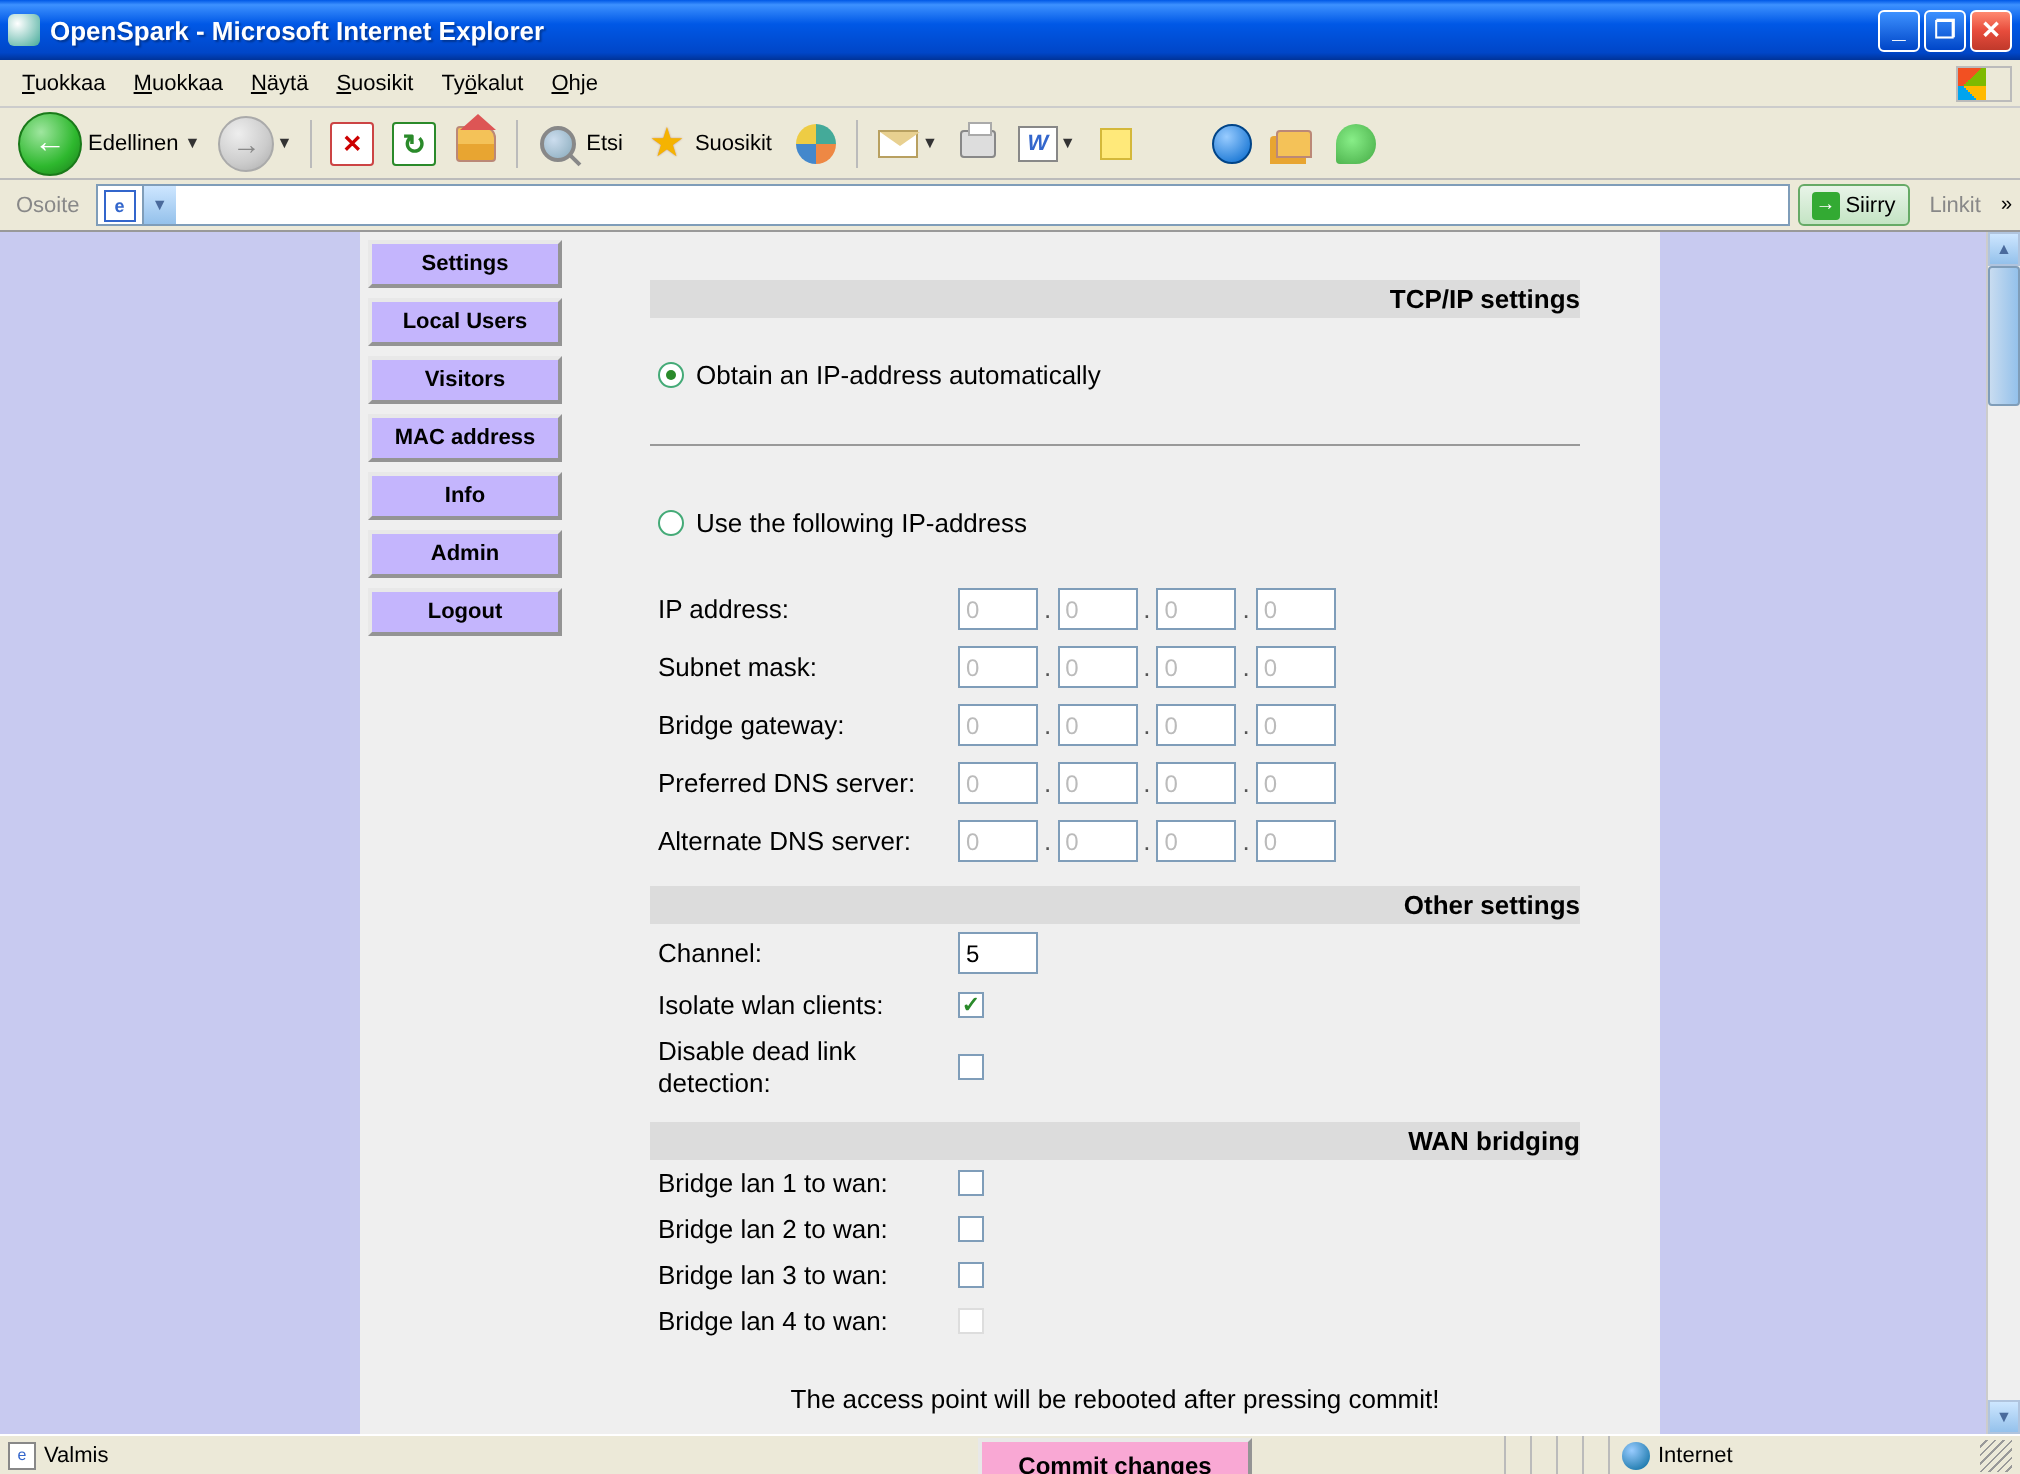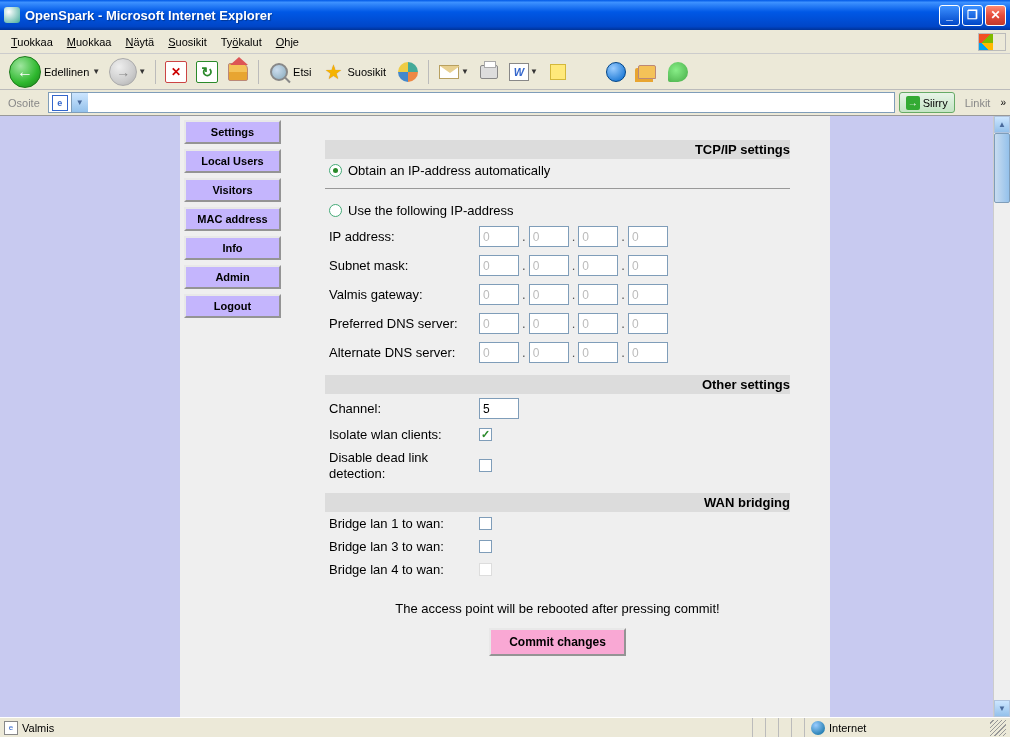--- a/index.html
+++ b/index.html
@@ -66,21 +66,21 @@
 .scroll-arrow { height: 17px; background: linear-gradient(#cde6ff,#94c1eb); border: 1px solid #b0c4de; display: flex; align-items: center; justify-content: center; font-size: 8px; color: #4a6a9c; }
 .scroll-thumb { height: 70px; margin: 0; background: linear-gradient(to right, #c8dcf0, #94c1eb); border: 1px solid #7f9db9; border-radius: 2px; }
 
 .page { margin: 0 auto; width: 650px; background: #efefef; display: flex; min-height: 100%; }
 .sidebar { width: 105px; padding: 4px; }
 .sidebtn { display: block; width: 97px; height: 24px; margin-bottom: 5px; background: #c4b5fd; border: 2px outset #e8e8e8; font-family: Verdana, Arial, sans-serif; font-size: 11px; font-weight: bold; text-align: center; line-height: 20px; cursor: pointer; }
 
 .main { flex: 1; padding: 16px 40px; font-family: Arial, sans-serif; font-size: 13px; color: #000; }
 .section-head { background: #dcdcdc; font-weight: bold; text-align: right; padding: 2px 0; margin-top: 8px; font-size: 13px; }
 .hr { border: 0; border-top: 1px solid #999; margin: 6px 0 10px; }
-.radio-row { display: flex; align-items: center; gap: 6px; padding: 4px 4px; }
+.radio-row { display: flex; align-items: center; gap: 6px; padding: 21px 4px; }
 .radio { width: 13px; height: 13px; border-radius: 50%; border: 1px solid #4a7; background: #fff; position: relative; display: inline-block; }
 .radio.checked::after { content: ''; position: absolute; inset: 3px; border-radius: 50%; background: #2a8a2a; }
 .form-row { display: flex; align-items: center; padding: 4px 4px; }
 .form-label { width: 150px; }
 .ip-input { width: 40px; height: 21px; border: 1px solid #7f9db9; background: #fff; text-align: left; padding: 0 3px; font-size: 12px; color: #bbb; margin-right: 0; }
 .ip-group input:not(:first-child) { }
 .dot { padding: 0 3px; color: #555; }
 .ch-input { width: 40px; height: 21px; border: 1px solid #7f9db9; background: #fff; padding: 0 3px; font-size: 12px; }
 .cb { width: 13px; height: 13px; border: 1px solid #7f9db9; background: #fff; display: inline-flex; align-items: center; justify-content: center; font-size: 11px; color: #2a8a2a; font-weight: bold; }
 .note { text-align: center; margin: 20px 10px 12px; font-size: 13px; }
@@ -236,21 +236,21 @@
             <input class="ip-input" value="0" style="color: rgb(187, 187, 187);"><span class="dot">.</span><input class="ip-input" value="0" style="color: rgb(187, 187, 187);"><span class="dot">.</span><input class="ip-input" value="0" style="color: rgb(187, 187, 187);"><span class="dot">.</span><input class="ip-input" value="0" style="color: rgb(187, 187, 187);">
           </span>
         </div>
         <div class="form-row">
             <span class="form-label">Subnet mask:</span>
           <span class="ip-group">
             <input class="ip-input" value="0" style="color: rgb(187, 187, 187);"><span class="dot">.</span><input class="ip-input" value="0" style="color: rgb(187, 187, 187);"><span class="dot">.</span><input class="ip-input" value="0" style="color: rgb(187, 187, 187);"><span class="dot">.</span><input class="ip-input" value="0" style="color: rgb(187, 187, 187);">
           </span>
         </div>
         <div class="form-row">
-            <span class="form-label">Valmis gateway:</span>
+            <span class="form-label">Bridge gateway:</span>
           <span class="ip-group">
             <input class="ip-input" value="0" style="color: rgb(187, 187, 187);"><span class="dot">.</span><input class="ip-input" value="0" style="color: rgb(187, 187, 187);"><span class="dot">.</span><input class="ip-input" value="0" style="color: rgb(187, 187, 187);"><span class="dot">.</span><input class="ip-input" value="0" style="color: rgb(187, 187, 187);">
           </span>
         </div>
         <div class="form-row">
             <span class="form-label">Preferred DNS server:</span>
           <span class="ip-group">
             <input class="ip-input" value="0" style="color: rgb(187, 187, 187);"><span class="dot">.</span><input class="ip-input" value="0" style="color: rgb(187, 187, 187);"><span class="dot">.</span><input class="ip-input" value="0" style="color: rgb(187, 187, 187);"><span class="dot">.</span><input class="ip-input" value="0" style="color: rgb(187, 187, 187);">
           </span>
         </div>
@@ -271,20 +271,24 @@
           <span class="cb">✓</span>
         </div>
         <div class="form-row">
             <span class="form-label" style="line-height:1.2">Disable dead link detection:</span>
           <span class="cb"></span>
         </div>
 
         <div class="section-head">WAN bridging</div>
         <div class="form-row">
             <span class="form-label">Bridge lan 1 to wan:</span>
+            <span class="cb"></span>
+          </div>
+        <div class="form-row">
+            <span class="form-label">Bridge lan 2 to wan:</span>
             <span class="cb"></span>
           </div>
         <div class="form-row">
             <span class="form-label">Bridge lan 3 to wan:</span>
             <span class="cb"></span>
           </div>
         <div class="form-row">
             <span class="form-label">Bridge lan 4 to wan:</span>
             <span class="cb" style="border-color:#ddd"></span>
           </div>

